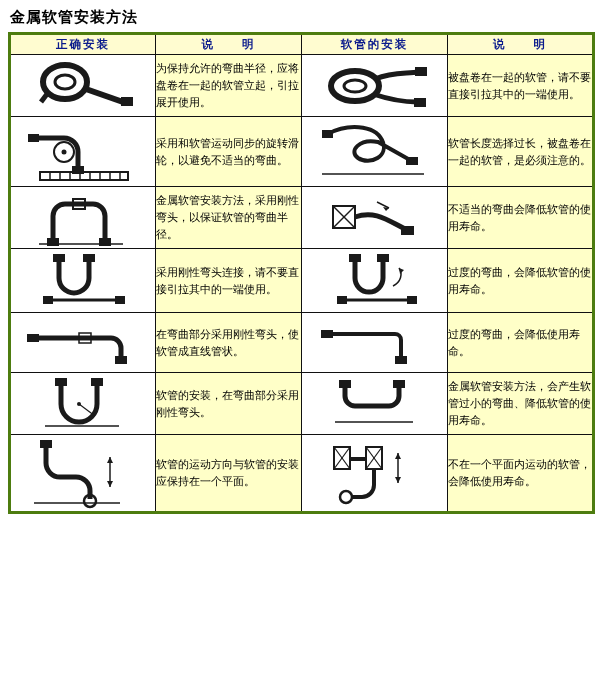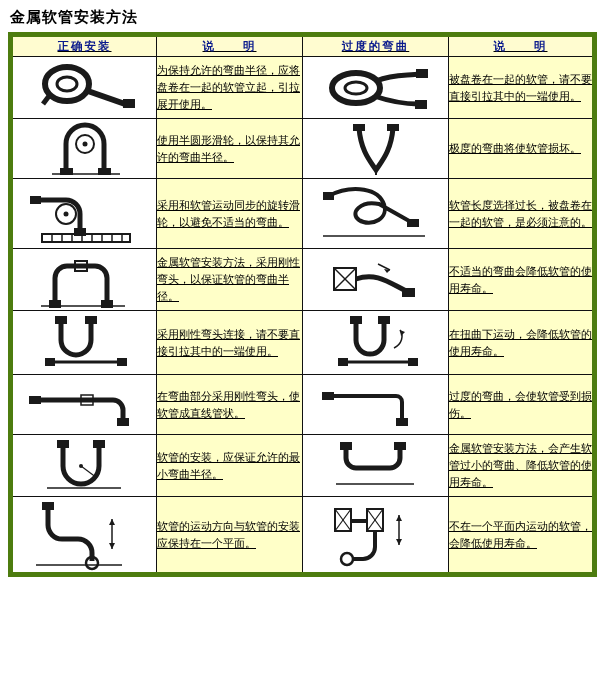--- a/index.html
+++ b/index.html
@@ -25,22 +25,21 @@
     font-weight: bold;
     color: #000000;
     letter-spacing: 1px;
     margin: 2px 0 6px 2px;
     line-height: 18px;
   }
   table.hose-table {
     border-collapse: collapse;
     width: 584px;
     table-layout: fixed;
-    border: 5px solid #4d7c0f;
-    text-decoration: underline;
+    border: 3px solid #4d7c0f;
   }
   table.hose-table th,
   table.hose-table td {
     border: 1px solid #111111;
     padding: 0;
     vertical-align: middle;
   }
   thead th {
     background: #fffcd0;
     font-size: 11.5px;
@@ -91,21 +90,21 @@
     <colgroup>
       <col class="c-img">
         <col class="c-txt">
         <col class="c-img">
         <col class="c-txt">
     </colgroup>
     <thead>
       <tr>
         <th>正确安装</th>
         <th>说　　明</th>
-        <th>过度的弯曲</th>
+        <th>软管的安装</th>
         <th>说　　明</th>
       </tr>
     </thead>
     <tbody>
 
       <tr class="row-h1">
         <td class="img-cell">
           <svg class="svgwrap" width="120" height="56" viewBox="0 0 120 56">
             <ellipse cx="42" cy="24" rx="22" ry="17" fill="none" stroke="#1a1a1a" stroke-width="6"></ellipse>
             <ellipse cx="42" cy="24" rx="10" ry="7" fill="#ffffff" stroke="#1a1a1a" stroke-width="3"></ellipse>
@@ -121,42 +120,20 @@
             <ellipse cx="40" cy="28" rx="11" ry="6" fill="#ffffff" stroke="#1a1a1a" stroke-width="3"></ellipse>
             <path d="M60 21 C78 14, 90 16, 104 14" stroke="#1a1a1a" stroke-width="5" fill="none"></path>
             <rect x="100" y="9" width="12" height="9" fill="#1a1a1a"></rect>
             <path d="M58 36 C76 42, 88 44, 102 44" stroke="#1a1a1a" stroke-width="5" fill="none"></path>
             <rect x="99" y="40" width="12" height="9" fill="#1a1a1a"></rect>
           </svg>
         </td>
         <td class="txt-cell">被盘卷在一起的软管，请不要直接引拉其中的一端使用。</td>
       </tr>
 
-      <tr class="row-h2">
-        <td class="img-cell">
-          <svg class="svgwrap" width="110" height="54" viewBox="0 0 110 54">
-            <path d="M36 48 L36 22 A19 19 0 0 1 74 22 L74 48" fill="none" stroke="#1a1a1a" stroke-width="5"></path>
-            <circle cx="55" cy="22" r="9" fill="none" stroke="#1a1a1a" stroke-width="2"></circle>
-            <circle cx="55" cy="22" r="2.5" fill="#1a1a1a"></circle>
-            <rect x="30" y="46" width="13" height="7" fill="#1a1a1a"></rect>
-            <rect x="68" y="46" width="13" height="7" fill="#1a1a1a"></rect>
-            <line x1="22" y1="52" x2="90" y2="52" stroke="#1a1a1a" stroke-width="1.5"></line>
-          </svg>
-        </td>
-        <td class="txt-cell">使用半圆形滑轮，以保持其允许的弯曲半径。</td>
-        <td class="img-cell">
-          <svg class="svgwrap" width="110" height="54" viewBox="0 0 110 54">
-            <path d="M38 6 C40 30, 50 40, 55 48 C60 40, 70 30, 72 6" fill="none" stroke="#1a1a1a" stroke-width="5"></path>
-            <rect x="32" y="2" width="12" height="7" fill="#1a1a1a"></rect>
-            <rect x="66" y="2" width="12" height="7" fill="#1a1a1a"></rect>
-            <line x1="55" y1="46" x2="55" y2="53" stroke="#1a1a1a" stroke-width="2"></line>
-          </svg>
-        </td>
-        <td class="txt-cell">极度的弯曲将使软管损坏。</td>
-      </tr>
 
       <tr class="row-h3">
         <td class="img-cell">
           <svg class="svgwrap" width="126" height="64" viewBox="0 0 126 64">
             <path d="M14 18 L44 18 A14 14 0 0 1 58 32 L58 48" fill="none" stroke="#1a1a1a" stroke-width="5"></path>
             <circle cx="44" cy="32" r="10" fill="none" stroke="#1a1a1a" stroke-width="2"></circle>
             <circle cx="44" cy="32" r="2.5" fill="#1a1a1a"></circle>
             <rect x="8" y="14" width="11" height="8" fill="#1a1a1a"></rect>
             <rect x="52" y="46" width="12" height="8" fill="#1a1a1a"></rect>
             <rect x="20" y="52" width="88" height="8" fill="none" stroke="#1a1a1a" stroke-width="2"></rect>
@@ -226,56 +203,56 @@
             <path d="M40 6 L40 26 A14 14 0 0 0 68 26 L68 6" fill="none" stroke="#1a1a1a" stroke-width="5"></path>
             <rect x="34" y="2" width="12" height="8" fill="#1a1a1a"></rect>
             <rect x="62" y="2" width="12" height="8" fill="#1a1a1a"></rect>
             <line x1="26" y1="48" x2="96" y2="48" stroke="#1a1a1a" stroke-width="3"></line>
             <rect x="22" y="44" width="10" height="8" fill="#1a1a1a"></rect>
             <rect x="92" y="44" width="10" height="8" fill="#1a1a1a"></rect>
             <path d="M78 34 C86 30, 88 22, 84 16" fill="none" stroke="#1a1a1a" stroke-width="1.5"></path>
             <path d="M84 16 l1 6 l4 -4 z" fill="#1a1a1a"></path>
           </svg>
         </td>
-        <td class="txt-cell">在扭曲下运动，会降低软管的使用寿命。</td>
+        <td class="txt-cell">过度的弯曲，会降低软管的使用寿命。</td>
       </tr>
 
       <tr class="row-h7">
         <td class="img-cell">
           <svg class="svgwrap" width="128" height="50" viewBox="0 0 128 50">
             <line x1="14" y1="20" x2="92" y2="20" stroke="#1a1a1a" stroke-width="5"></line>
             <path d="M92 20 A10 10 0 0 1 102 30 L102 42" fill="none" stroke="#1a1a1a" stroke-width="5"></path>
             <rect x="8" y="16" width="12" height="8" fill="#1a1a1a"></rect>
             <rect x="96" y="38" width="12" height="8" fill="#1a1a1a"></rect>
             <rect x="60" y="15" width="12" height="10" fill="none" stroke="#1a1a1a" stroke-width="1.5"></rect>
           </svg>
         </td>
         <td class="txt-cell">在弯曲部分采用刚性弯头，使软管成直线管状。</td>
         <td class="img-cell">
           <svg class="svgwrap" width="128" height="50" viewBox="0 0 128 50">
             <path d="M16 16 L84 16 A6 6 0 0 1 90 22 L90 42" fill="none" stroke="#1a1a1a" stroke-width="4"></path>
             <rect x="10" y="12" width="12" height="8" fill="#1a1a1a"></rect>
             <rect x="84" y="38" width="12" height="8" fill="#1a1a1a"></rect>
           </svg>
         </td>
-        <td class="txt-cell">过度的弯曲，会使软管受到损伤。</td>
+        <td class="txt-cell">过度的弯曲，会降低使用寿命。</td>
       </tr>
 
       <tr class="row-h8">
         <td class="img-cell">
           <svg class="svgwrap" width="120" height="56" viewBox="0 0 120 56">
             <path d="M38 6 L38 28 A18 18 0 0 0 74 28 L74 6" fill="none" stroke="#1a1a1a" stroke-width="5"></path>
             <rect x="32" y="2" width="12" height="8" fill="#1a1a1a"></rect>
             <rect x="68" y="2" width="12" height="8" fill="#1a1a1a"></rect>
             <line x1="56" y1="28" x2="72" y2="40" stroke="#1a1a1a" stroke-width="1.2"></line>
             <circle cx="56" cy="28" r="2" fill="#1a1a1a"></circle>
             <line x1="22" y1="50" x2="96" y2="50" stroke="#1a1a1a" stroke-width="1.5"></line>
           </svg>
         </td>
-        <td class="txt-cell">软管的安装，应保证允许的最小弯曲半径。</td>
+        <td class="txt-cell">软管的安装，在弯曲部分采用刚性弯头。</td>
         <td class="img-cell">
           <svg class="svgwrap" width="120" height="56" viewBox="0 0 120 56">
             <path d="M30 10 L30 20 A10 10 0 0 0 40 30 L74 30 A10 10 0 0 0 84 20 L84 10" fill="none" stroke="#1a1a1a" stroke-width="5"></path>
             <rect x="24" y="4" width="12" height="8" fill="#1a1a1a"></rect>
             <rect x="78" y="4" width="12" height="8" fill="#1a1a1a"></rect>
             <line x1="20" y1="46" x2="98" y2="46" stroke="#1a1a1a" stroke-width="1.5"></line>
           </svg>
         </td>
         <td class="txt-cell">金属软管安装方法，会产生软管过小的弯曲、降低软管的使用寿命。</td>
       </tr>

